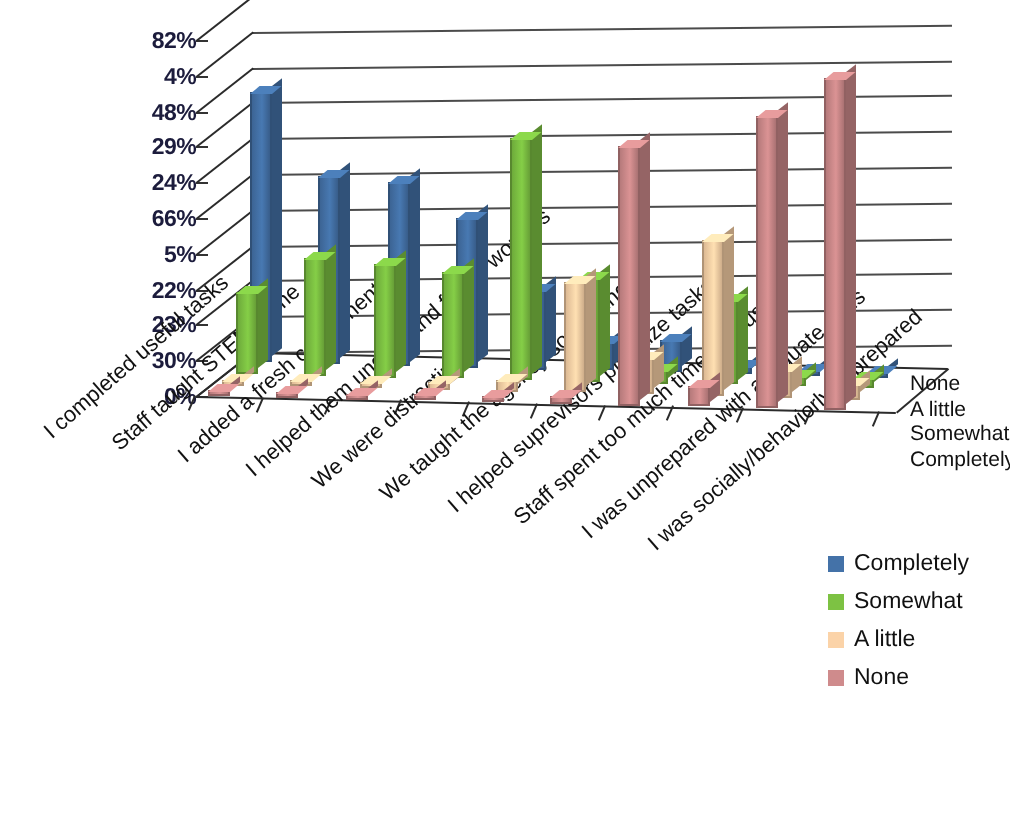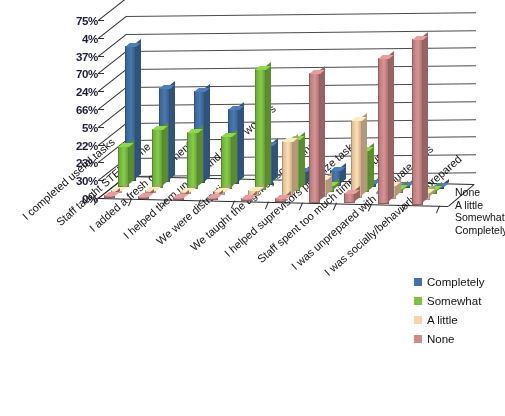--- a/index.html
+++ b/index.html
@@ -60,27 +60,27 @@
       <div class="ytick" style="top: 142.4px;">23%</div>
       <div class="ytickmark" style="top: 146.4px; left: 56px;"></div>
       <div class="ytick" style="top: 124.6px;">22%</div>
       <div class="ytickmark" style="top: 128.6px; left: 56px;"></div>
       <div class="ytick" style="top: 106.8px;">5%</div>
       <div class="ytickmark" style="top: 110.8px; left: 56px;"></div>
       <div class="ytick" style="top: 89px;">66%</div>
       <div class="ytickmark" style="top: 93px; left: 56px;"></div>
       <div class="ytick" style="top: 71.2px;">24%</div>
       <div class="ytickmark" style="top: 75.2px; left: 56px;"></div>
-      <div class="ytick" style="top: 53.4px;">70%</div>
+      <div class="ytick" style="top: 53.4px;">29%</div>
       <div class="ytickmark" style="top: 57.4px; left: 56px;"></div>
-      <div class="ytick" style="top: 35.6px;">37%</div>
+      <div class="ytick" style="top: 35.6px;">48%</div>
       <div class="ytickmark" style="top: 39.6px; left: 56px;"></div>
       <div class="ytick" style="top: 17.8px;">4%</div>
       <div class="ytickmark" style="top: 21.8px; left: 56px;"></div>
-      <div class="ytick" style="top: 0px;">75%</div>
+      <div class="ytick" style="top: 0px;">82%</div>
       <div class="ytickmark" style="top: 4px; left: 56px;"></div>
     </div>
 
   <div id="plot">
     <div class="floor"></div>
   <div class="gridline" style="width: 350px; top: 164px; left: 28px; transform: rotate(-0.6deg);"></div>
       <div class="backwall-edge" style="width: 35.609px; left: 0px; top: 186px; transform: rotate(-38.1572deg);"></div>
       <div class="gridline" style="width: 350px; top: 146.2px; left: 28px; transform: rotate(-0.6deg);"></div>
       <div class="backwall-edge" style="width: 35.609px; left: 0px; top: 168.2px; transform: rotate(-38.1572deg);"></div>
       <div class="gridline" style="width: 350px; top: 128.4px; left: 28px; transform: rotate(-0.6deg);"></div>

